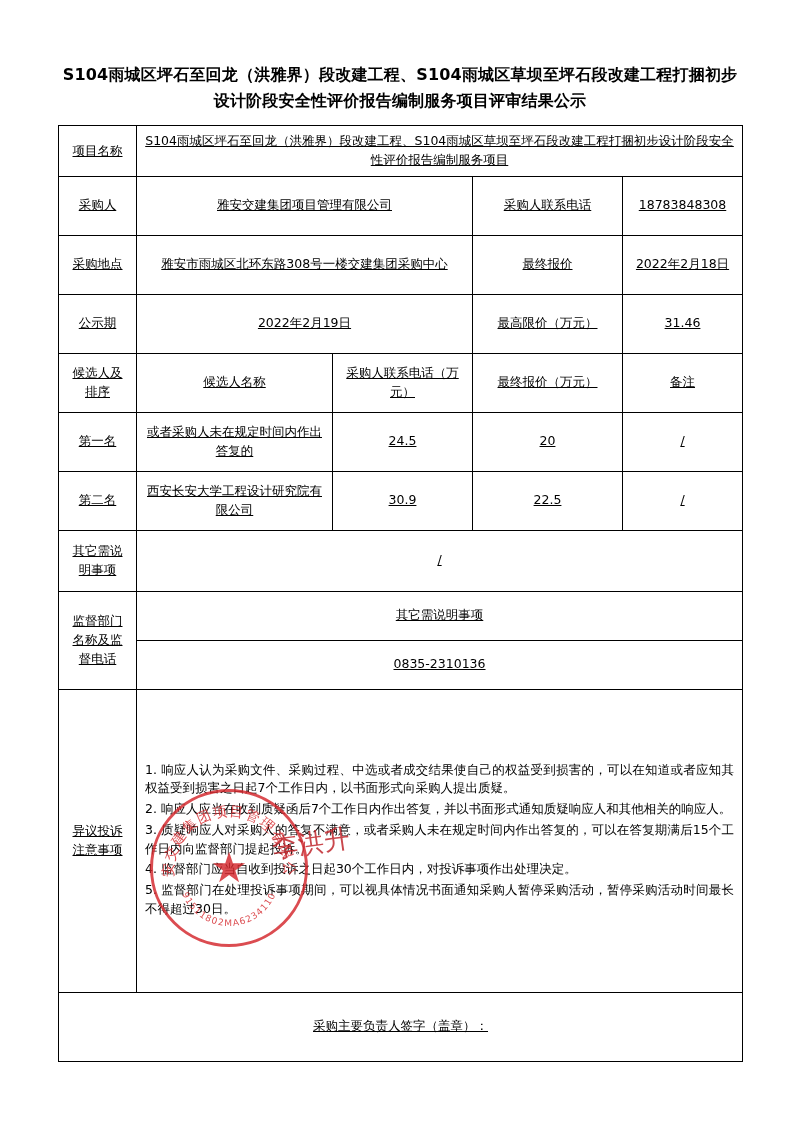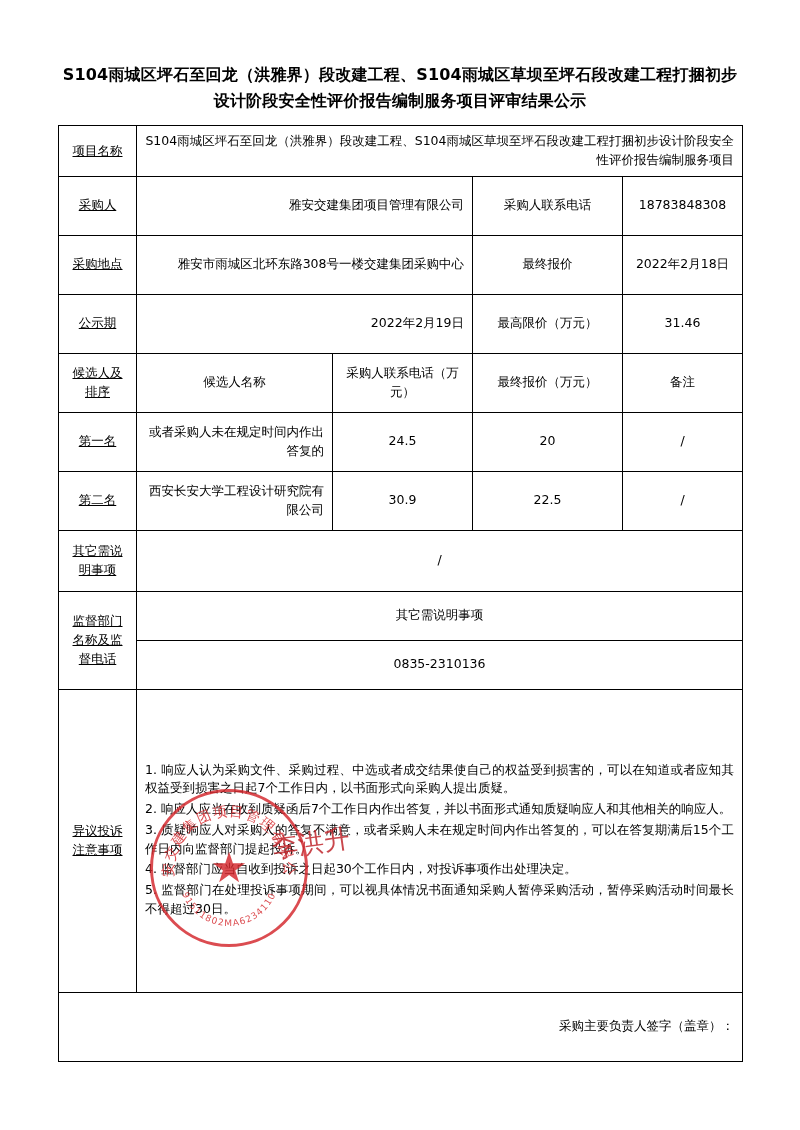--- a/index.html
+++ b/index.html
@@ -50,23 +50,25 @@
     vertical-align: middle;
     color: #000;
   }
   .c-label {
     text-align: center;
     white-space: normal;
     text-decoration: underline;
   }
   .c-center {
     text-align: center;
+    text-decoration: underline;
   }
   .c-left {
-    text-align: right;
+    text-align: center;
+    text-decoration: underline;
   }
   .tall {
     height: 46px;
   }
   .notice-cell {
     vertical-align: middle;
     text-align: justify;
     line-height: 1.75;
     padding: 10px 12px;
     font-size: 12.5px;

